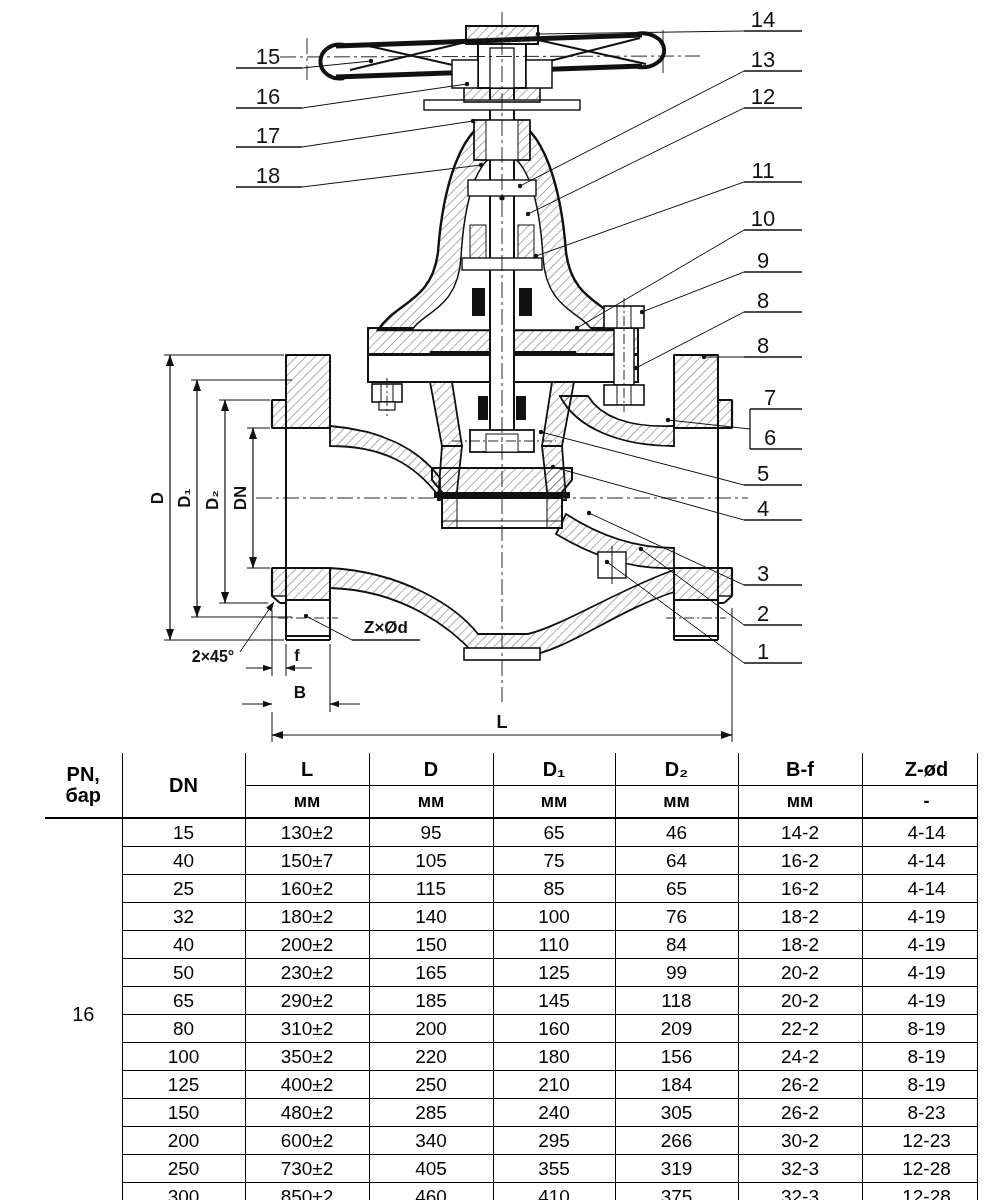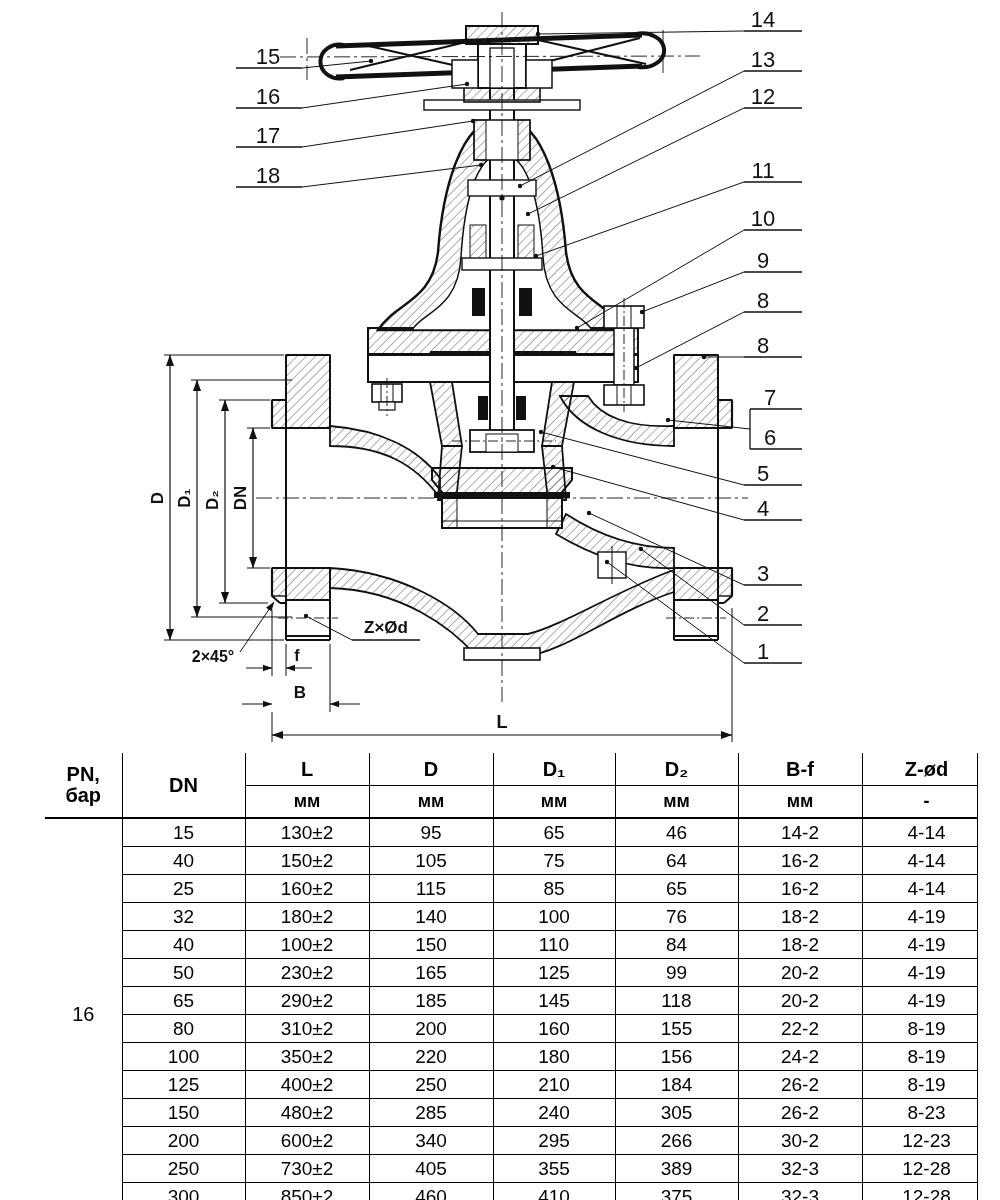--- a/index.html
+++ b/index.html
@@ -384,21 +384,21 @@
             <td>15</td>
             <td>130±2</td>
             <td>95</td>
             <td>65</td>
             <td>46</td>
             <td>14-2</td>
             <td>4-14</td>
           </tr>
           <tr>
             <td>40</td>
-            <td>150±2</td>
+            <td>150±7</td>
             <td>105</td>
             <td>75</td>
             <td>64</td>
             <td>16-2</td>
             <td>4-14</td>
           </tr>
           <tr>
             <td>25</td>
             <td>160±2</td>
             <td>115</td>
@@ -411,21 +411,21 @@
             <td>32</td>
             <td>180±2</td>
             <td>140</td>
             <td>100</td>
             <td>76</td>
             <td>18-2</td>
             <td>4-19</td>
           </tr>
           <tr>
             <td>40</td>
-            <td>100±2</td>
+            <td>200±2</td>
             <td>150</td>
             <td>110</td>
             <td>84</td>
             <td>18-2</td>
             <td>4-19</td>
           </tr>
           <tr>
             <td>50</td>
             <td>230±2</td>
             <td>165</td>
@@ -441,21 +441,21 @@
             <td>145</td>
             <td>118</td>
             <td>20-2</td>
             <td>4-19</td>
           </tr>
           <tr>
             <td>80</td>
             <td>310±2</td>
             <td>200</td>
             <td>160</td>
-            <td>155</td>
+            <td>209</td>
             <td>22-2</td>
             <td>8-19</td>
           </tr>
           <tr>
             <td>100</td>
             <td>350±2</td>
             <td>220</td>
             <td>180</td>
             <td>156</td>
             <td>24-2</td>
@@ -486,21 +486,21 @@
             <td>295</td>
             <td>266</td>
             <td>30-2</td>
             <td>12-23</td>
           </tr>
           <tr>
             <td>250</td>
             <td>730±2</td>
             <td>405</td>
             <td>355</td>
-            <td>389</td>
+            <td>319</td>
             <td>32-3</td>
             <td>12-28</td>
           </tr>
           <tr>
             <td>300</td>
             <td>850±2</td>
             <td>460</td>
             <td>410</td>
             <td>375</td>
             <td>32-3</td>

